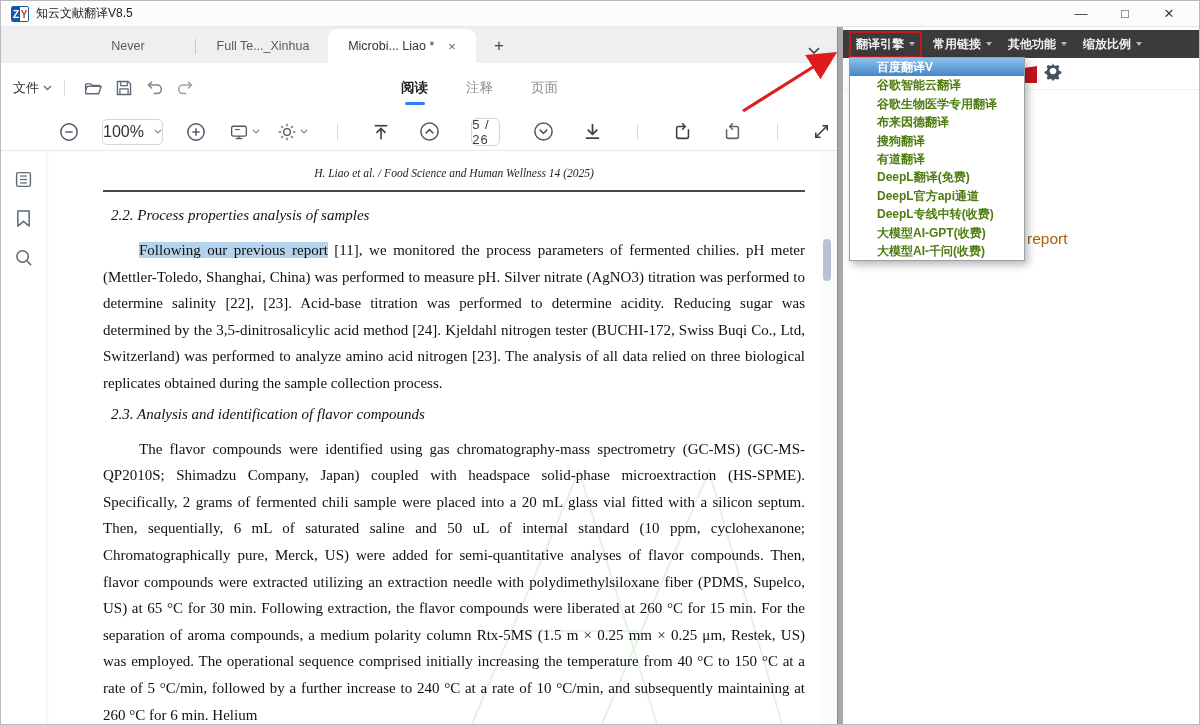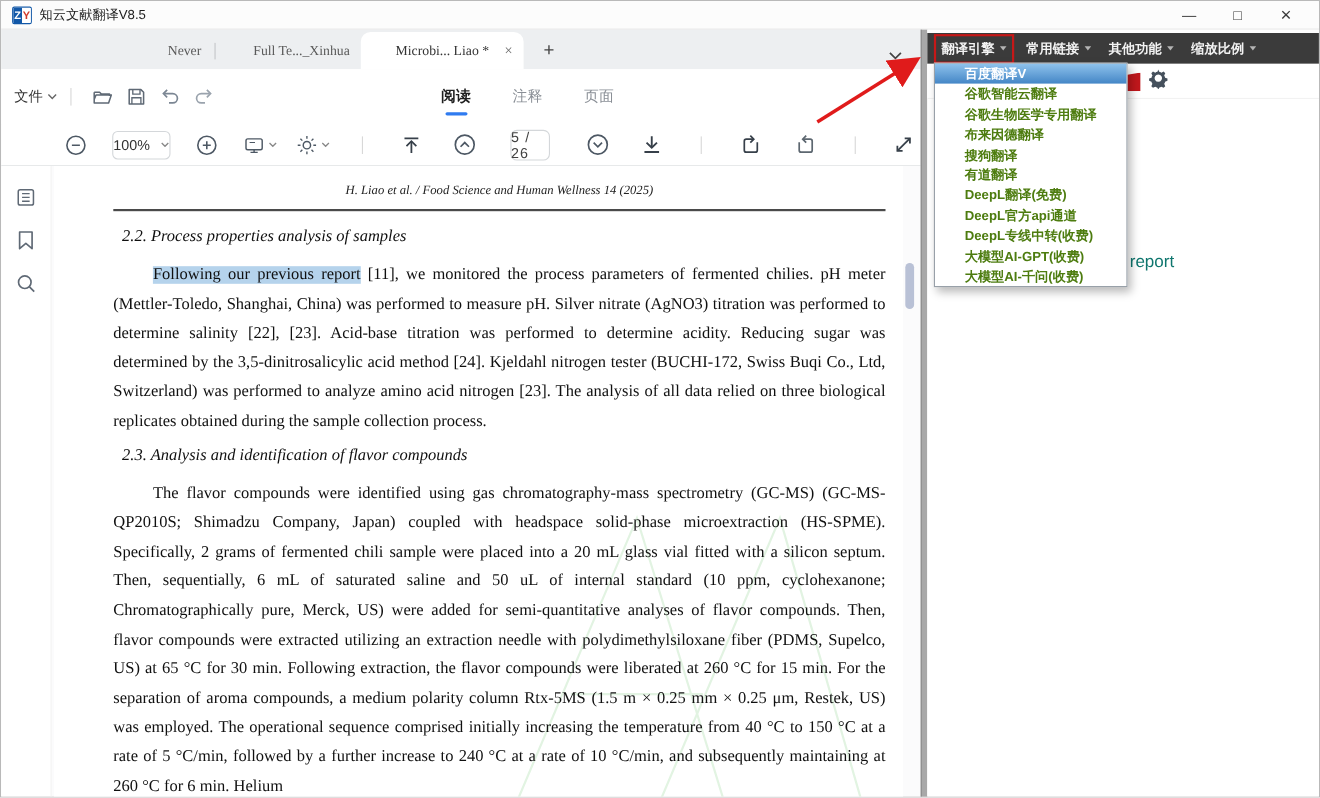--- a/index.html
+++ b/index.html
@@ -15,22 +15,22 @@
           border:1px solid #1258a8; border-radius:2px; overflow:hidden; flex:0 0 auto; }
   .logo .z { background:#1258a8; color:#fff; width:9px; text-align:center; }
   .logo .y { background:#fff; color:#d03a2b; width:9px; text-align:center; }
   .title-text { font-size:12px; color:#1c1c1c; margin-left:7px; }
   .win-controls { margin-left:auto; display:flex; align-items:center; gap:0; }
   .win-btn { width:44px; text-align:center; font-size:13px; color:#3a3a3a; cursor:default; }
 
   
   .tabbar { position:absolute; top:26px; left:0; width:836px; height:36px; background:#edeff1;
             display:flex; align-items:flex-end; padding-left:62px; }
-  .tab { height:34px; display:flex; align-items:center; justify-content:flex-end;
-         font-size:12.5px; color:#5a5a5a; padding:0 10px;font-family:Liberation Serif, serif; }
+  .tab { height:34px; display:flex; align-items:center; justify-content:center;
+         font-size:12.5px; color:#5a5a5a; padding:0 10px; }
   .tab.plain { width:130px; }
   .tab-sep { width:1px; height:15px; background:#c4c6c8; margin:0 2px 9px; }
   .tab.active { background:#fff; border-radius:9px 9px 0 0; color:#333; width:148px; gap:14px; }
   .tab-close { font-size:13px; color:#666; }
   .newtab-btn { font-size:17px; color:#444; margin:0 0 7px 18px; }
   .tabbar-caret { position:absolute; right:16px; bottom:8px; }
 
   
   .toolbarA { position:absolute; top:62px; left:0; width:836px; height:50px; background:#fff;
               display:flex; align-items:center; padding-left:12px; }
@@ -41,21 +41,21 @@
   .view-tab { font-size:13.5px; color:#8a8f96; position:relative; padding:4px 2px; }
   .view-tab.active { color:#1f1f1f; font-weight:bold; }
   .view-tab.active::after { content:""; position:absolute; left:50%; transform:translateX(-50%);
         bottom:-4px; width:20px; height:3px; border-radius:2px; background:#2f7bf0; }
 
   
   .toolbarB { position:absolute; top:112px; left:0; width:836px; height:38px; background:#fff;
               border-bottom:1px solid #e7e9ea; box-shadow:0 1px 2px rgba(0,0,0,.04);
               display:flex; align-items:center; gap:17px; padding-left:52px; }
   .zoom-box { display:flex; align-items:center; justify-content:flex-end; gap:10px; width:64px; height:26px;
-              border:1px solid #d4d7da; border-radius:5px; font-size:13px; color:#333; }
+              border:1px solid #d4d7da; border-radius:5px; font-size:16px; color:#333; }
   .page-box { display:flex; align-items:center; justify-content:center; width:100px; height:28px; margin-left:8px;
               border:1px solid #d4d7da; border-radius:6px; font-size:13px; color:#404040; letter-spacing:1px; }
   .combo { display:flex; align-items:center; gap:3px; }
 
   
   .sidebar { position:absolute; top:150px; left:0; width:46px; height:575px; background:#fff;
              border-right:1px solid #f0f0f0; display:flex; flex-direction:column; align-items:center;
              gap:14px; padding-top:16px; }
   .side-btn { padding:3px; }
 
@@ -85,21 +85,21 @@
   .menu-item { display:flex; align-items:center; gap:5px; color:#f2f2f2; font-size:12px; font-weight:bold;
                padding:3px 5px; }
   .menu-item.boxed { border:2px solid #c61818; }
   .menu-caret { width:0; height:0; border-left:3px solid transparent; border-right:3px solid transparent;
                 border-top:4px solid #b5b5b5; }
   .panel-toolrow { position:absolute; top:31px; left:0; width:358px; height:32px; background:#fff;
                    border-bottom:1px solid #f2f2f2; }
   .red-icon { position:absolute; top:8px; left:178px; width:16px; height:17px; background:#c1171c;
               clip-path:polygon(0 15%, 100% 0, 100% 100%, 20% 100%, 0 70%); }
   .gear-btn { position:absolute; top:3px; left:200px; font-size:19px; color:#45505c; }
-  .panel-partial-text { position:absolute; top:172px; left:184px; font-size:15.5px; color:#0f766e; }
+  .panel-partial-text { position:absolute; top:172px; left:184px; font-size:15.5px; color:#a16207; }
 
   
   .dropdown { position:absolute; top:56px; left:848px; width:176px; background:#fff;
               border:1px solid #98a0a8; box-shadow:3px 4px 8px rgba(0,0,0,.28); z-index:30; }
   .dd-item { height:18.4px; line-height:18.4px; padding-left:27px; font-size:12px; font-weight:bold;
              color:#4d7c0f; white-space:nowrap; }
   .dd-item.selected { background:linear-gradient(#8ec2ec,#4486c6); color:#fdfeff; }
 
   
   .arrow-overlay { position:absolute; top:0; left:0; pointer-events:none; z-index:40; }

